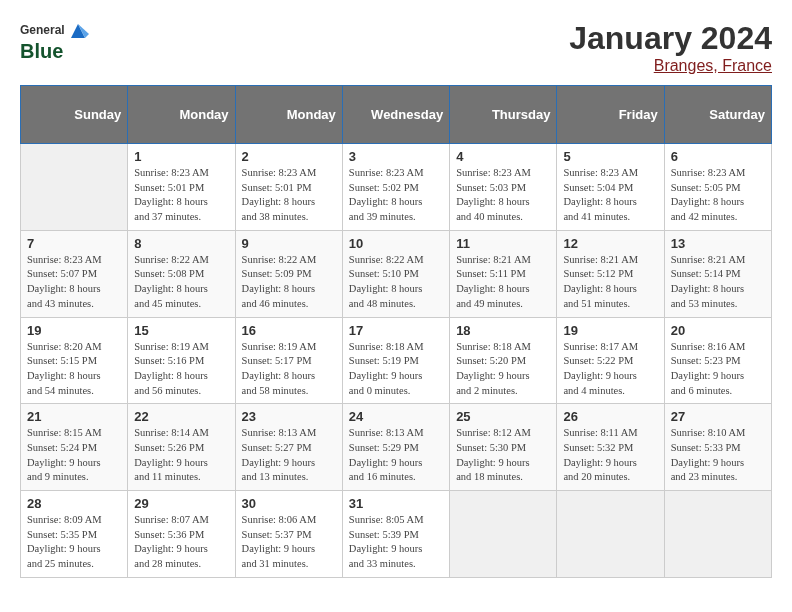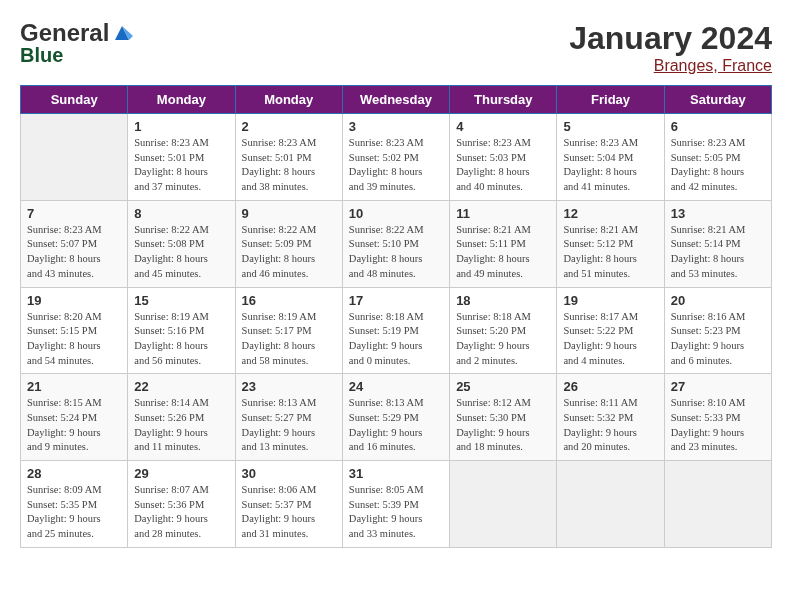--- a/index.html
+++ b/index.html
@@ -33,24 +33,24 @@
       font-weight: normal;
       color: #7f1d1d;
       text-decoration: underline;
     }
     table {
       width: 100%;
       border-collapse: collapse;
       font-size: 11px;
     }
     thead tr th {
-      background-color: #701a75;
+      background-color: #737373;
       color: #fff;
-      padding: 6px 6px;
-      text-align: center;
+      padding: 21px 6px;
+      text-align: right;
       font-size: 13px;
       font-weight: bold;
       border: 1px solid #2a6eb5;
     }
     tbody tr td {
       border: 1px solid #ccc;
       padding: 5px 6px;
       vertical-align: top;
       width: 14.28%;
       min-height: 80px;
@@ -76,21 +76,21 @@
       background: #f0f0f0 !important;
     }
   </style>
 </head>
 <body>
 
 <div class="header">
   <div class="logo">
     <div>
       <div style="display:flex; align-items:center; gap:2px;">
-        <div style="font-size:24px; font-weight:bold; color:#333; line-height:1.1;">
+        <div style="font-size:12px; font-weight:bold; color:#333; line-height:1.1;">
           <span style="color:#333;">General</span>
         </div>
         <svg width="22" height="22" viewBox="0 0 22 22">
           <polygon points="4,18 11,4 18,18" fill="#1a6bc4"></polygon>
           <polygon points="11,4 18,18 22,14" fill="#5ba3e8"></polygon>
         </svg>
       </div>
       <div style="font-size:20px; font-weight:bold; color:#14532d; margin-top:-2px;">Blue</div>
     </div>
   </div>

